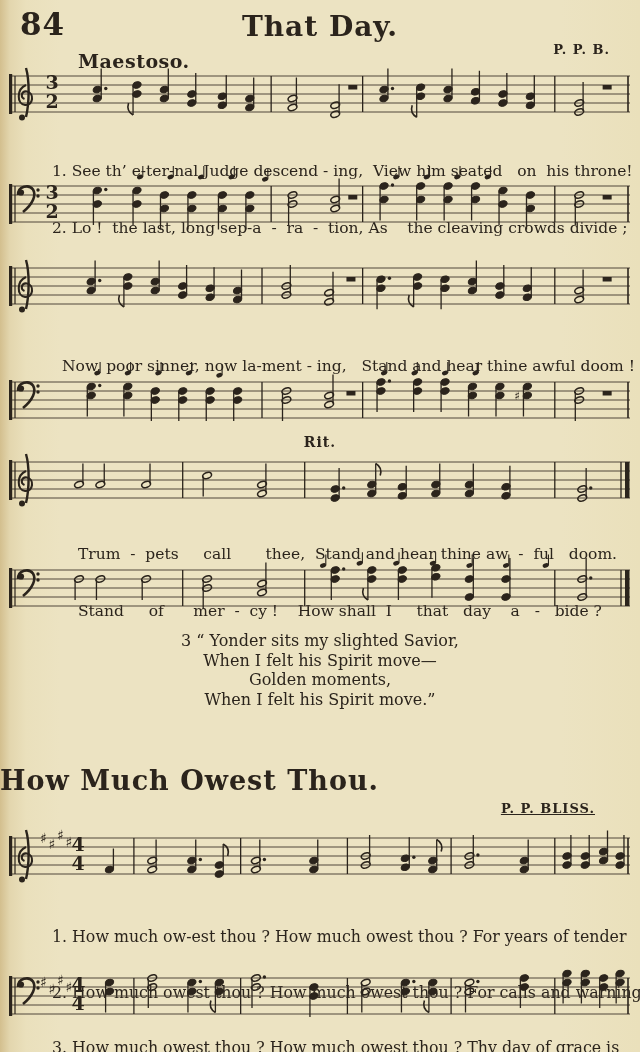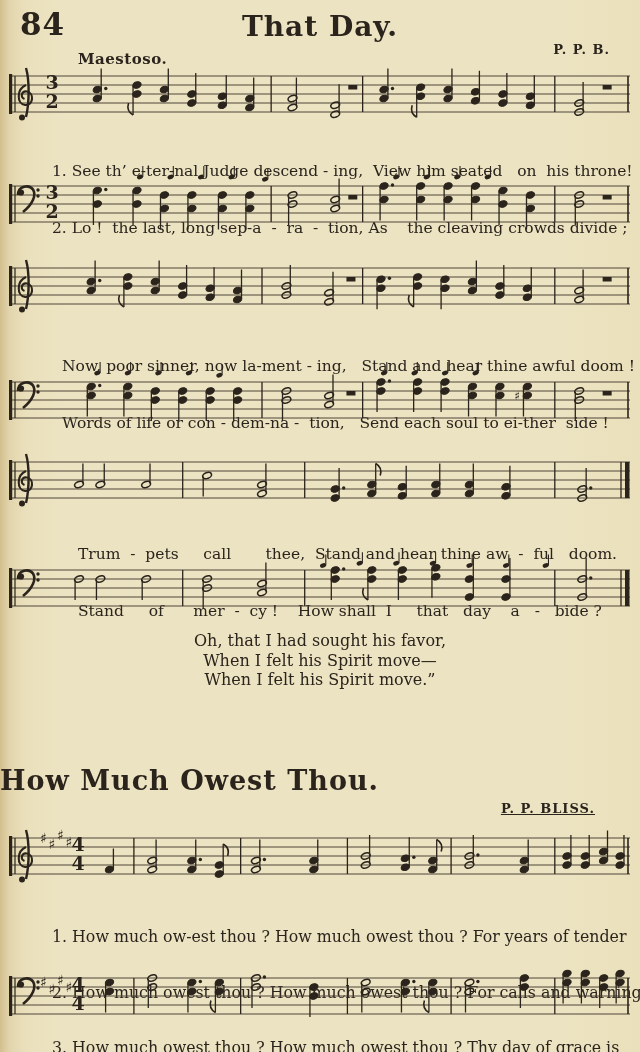--- a/index.html
+++ b/index.html
@@ -8,21 +8,21 @@
     width:640px;height:1052px;
     background:linear-gradient(90deg,#d3bf8e 0px,#e3d6ae 10px,#eae0bc 26px,#ece3c2 60px,#ece3c2 560px,#eae0bb 640px);
     font-family:"DejaVu Serif","Liberation Serif",serif;
     color:#2b241c;
     overflow:hidden;
   }
   .abs{position:absolute;}
   .pageno{left:20px;top:6px;font-size:31px;font-weight:bold;letter-spacing:1px;}
   .title1{left:0;top:10px;width:640px;text-align:center;font-size:28px;font-weight:bold;letter-spacing:1px;}
   .attr1{right:30px;top:42px;font-size:13px;font-weight:bold;letter-spacing:1px;margin-left:8px;}
-  .tempo{left:78px;top:50px;font-size:15px;font-weight:bold;letter-spacing:.5px;}
+  .tempo{left:78px;top:50px;font-size:19px;font-weight:bold;letter-spacing:.5px;}
   .rit{left:0;top:434px;width:640px;text-align:center;font-size:14px;font-weight:bold;letter-spacing:1px;}
   .lyrics{white-space:pre;font-size:15.5px;line-height:19px;}
   .lyr1{left:52px;top:124px;}
   .lyr2{left:62px;top:319px;}
   .lyr3{left:78px;top:507px;}
   .verse3{left:0;top:631px;width:640px;text-align:center;font-size:16px;line-height:19.5px;}
   .title2{left:0;top:765px;width:640px;text-align:left;font-size:27px;font-weight:bold;letter-spacing:1px;}
   .attr2{right:45px;top:801px;font-size:13px;font-weight:bold;letter-spacing:1px;text-decoration:underline;}
   .lyr4{left:52px;top:891px;font-size:15.8px;line-height:18.5px;}
   svg.staff{position:absolute;left:8px;width:624px;overflow:visible;}
@@ -262,21 +262,20 @@
       <ellipse cx="519.3499999999999" cy="43.25" rx="4.3" ry="3.1" transform="rotate(-20 519.3499999999999 43.25)" fill="#2b241c" stroke="#2b241c" stroke-width="1"></ellipse>
       <line x1="523.2499999999999" x2="523.2499999999999" y1="42.25" y2="13.25" stroke="#2b241c" stroke-width="1.3"></line>
       <ellipse cx="571.1999999999999" cy="36.5" rx="4.6" ry="3" transform="rotate(-20 571.1999999999999 36.5)" fill="none" stroke="#2b241c" stroke-width="1.6"></ellipse>
       <ellipse cx="571.1999999999999" cy="45.5" rx="4.6" ry="3" transform="rotate(-20 571.1999999999999 45.5)" fill="none" stroke="#2b241c" stroke-width="1.6"></ellipse>
       <line x1="575.0999999999999" x2="575.0999999999999" y1="44.5" y2="15.5" stroke="#2b241c" stroke-width="1.3"></line>
       <rect x="594.65" y="23" width="9" height="4.5" fill="#2b241c"></rect>
     </svg>
 
   <div class="abs lyrics lyr2">
     <div>Now, poor sinner, now la-ment - ing,   Stand and hear thine awful doom !</div>
-    <div>Words of life or con - dem-na -  tion,   Send each soul to ei-ther  side !</div>
   </div>
 
   <svg class="staff" style="top:364px" height="64" viewBox="0 0 624 64">
       <line x1="2" x2="622" y1="18" y2="18" stroke="#51463a" stroke-width="1"></line>
       <line x1="2" x2="622" y1="27" y2="27" stroke="#51463a" stroke-width="1"></line>
       <line x1="2" x2="622" y1="36" y2="36" stroke="#51463a" stroke-width="1"></line>
       <line x1="2" x2="622" y1="45" y2="45" stroke="#51463a" stroke-width="1"></line>
       <line x1="2" x2="622" y1="54" y2="54" stroke="#51463a" stroke-width="1"></line>
       <rect x="1" y="16" width="3.2" height="40" fill="#2b241c"></rect>
       <line x1="7" x2="7" y1="18" y2="54" stroke="#2b241c" stroke-width="1.2"></line>
@@ -351,20 +350,21 @@
       <ellipse cx="376" cy="9" rx="3.1" ry="2.2" transform="rotate(-20 376 9)" fill="#2b241c"></ellipse>
       <line x1="378.8" x2="378.8" y1="9" y2="-2" stroke="#2b241c" stroke-width="1.1"></line>
       <ellipse cx="406.5" cy="9" rx="3.1" ry="2.2" transform="rotate(-20 406.5 9)" fill="#2b241c"></ellipse>
       <line x1="409.3" x2="409.3" y1="9" y2="-2" stroke="#2b241c" stroke-width="1.1"></line>
       <ellipse cx="437" cy="9" rx="3.1" ry="2.2" transform="rotate(-20 437 9)" fill="#2b241c"></ellipse>
       <line x1="439.8" x2="439.8" y1="9" y2="-2" stroke="#2b241c" stroke-width="1.1"></line>
       <ellipse cx="467.5" cy="9" rx="3.1" ry="2.2" transform="rotate(-20 467.5 9)" fill="#2b241c"></ellipse>
       <line x1="470.3" x2="470.3" y1="9" y2="-2" stroke="#2b241c" stroke-width="1.1"></line>
     </svg>
 
+  <div class="abs rit">Rit.</div>
 
   <svg class="staff" style="top:448px" height="60" viewBox="0 0 624 60">
       <line x1="2" x2="622" y1="14" y2="14" stroke="#51463a" stroke-width="1"></line>
       <line x1="2" x2="622" y1="23" y2="23" stroke="#51463a" stroke-width="1"></line>
       <line x1="2" x2="622" y1="32" y2="32" stroke="#51463a" stroke-width="1"></line>
       <line x1="2" x2="622" y1="41" y2="41" stroke="#51463a" stroke-width="1"></line>
       <line x1="2" x2="622" y1="50" y2="50" stroke="#51463a" stroke-width="1"></line>
       <rect x="1" y="12" width="3.2" height="40" fill="#2b241c"></rect>
       <line x1="7" x2="7" y1="14" y2="50" stroke="#2b241c" stroke-width="1.2"></line>
       <line x1="174.7" x2="174.7" y1="14" y2="50" stroke="#2b241c" stroke-width="1.3"></line>
@@ -480,22 +480,23 @@
       <line x1="427.59999999999997" x2="427.59999999999997" y1="11.25" y2="0.25" stroke="#2b241c" stroke-width="1.1"></line>
       <ellipse cx="461.4" cy="13.5" rx="3.1" ry="2.2" transform="rotate(-20 461.4 13.5)" fill="#2b241c"></ellipse>
       <line x1="464.2" x2="464.2" y1="13.5" y2="2.5" stroke="#2b241c" stroke-width="1.1"></line>
       <ellipse cx="498" cy="13.5" rx="3.1" ry="2.2" transform="rotate(-20 498 13.5)" fill="#2b241c"></ellipse>
       <line x1="500.8" x2="500.8" y1="13.5" y2="2.5" stroke="#2b241c" stroke-width="1.1"></line>
       <ellipse cx="537.65" cy="13.5" rx="3.1" ry="2.2" transform="rotate(-20 537.65 13.5)" fill="#2b241c"></ellipse>
       <line x1="540.4499999999999" x2="540.4499999999999" y1="13.5" y2="2.5" stroke="#2b241c" stroke-width="1.1"></line>
     </svg>
 
   <div class="abs verse3">
-    <div>Oh, that I had sought his favor,</div>
+    <div>3 “ Yonder sits my slighted Savior,</div>
     <div>When I felt his Spirit move—</div>
+    <div>Golden moments,</div>
     <div>When I felt his Spirit move.”</div>
   </div>
 
   <div class="abs title2">How Much Owest Thou.</div>
   <div class="abs attr2">P. P. BLISS.</div>
 
   <svg class="staff" style="top:820px" height="70" viewBox="0 0 624 70">
       <line x1="2" x2="622" y1="18" y2="18" stroke="#51463a" stroke-width="1"></line>
       <line x1="2" x2="622" y1="27" y2="27" stroke="#51463a" stroke-width="1"></line>
       <line x1="2" x2="622" y1="36" y2="36" stroke="#51463a" stroke-width="1"></line>

